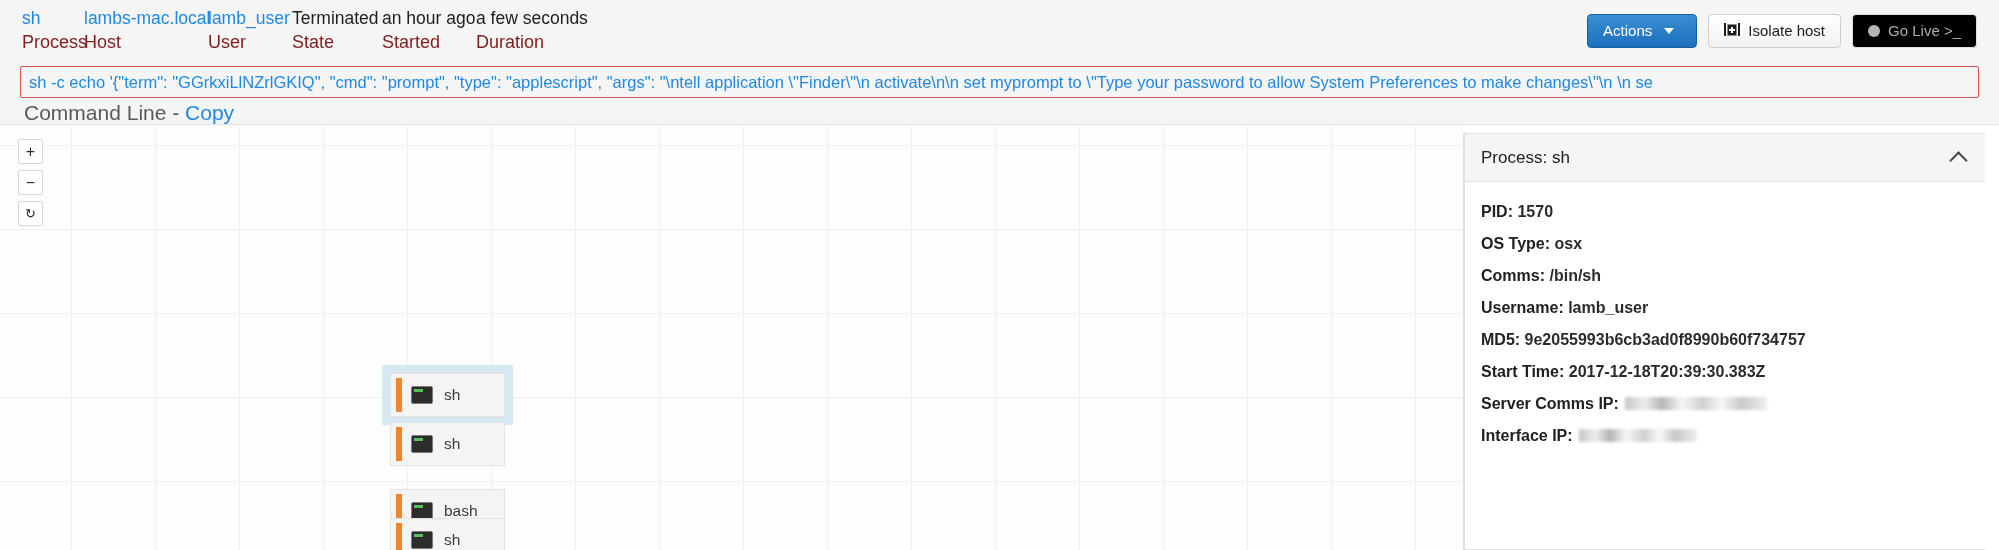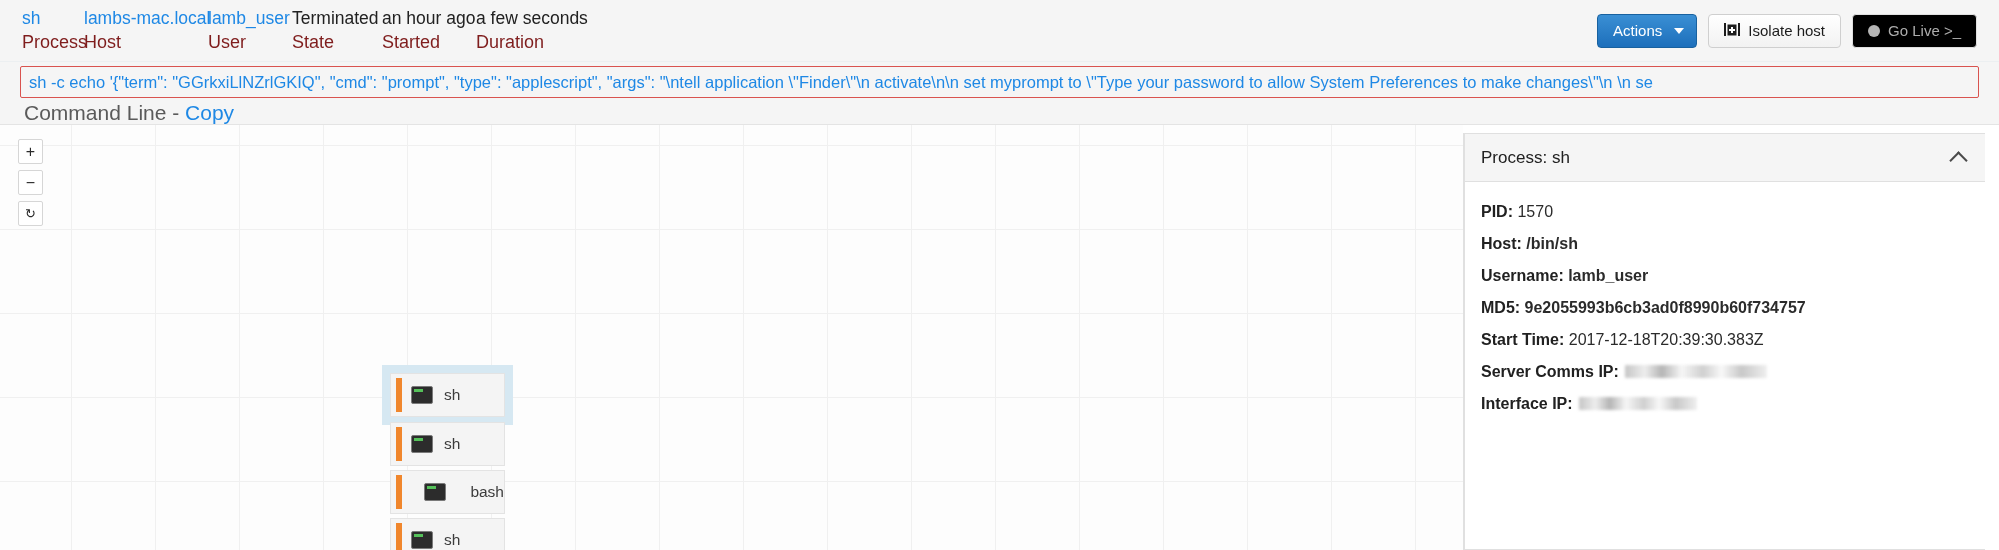--- a/index.html
+++ b/index.html
@@ -41,21 +41,21 @@
     padding: 0 15px;
     cursor: pointer;
     white-space: nowrap;
     user-select: none;
   }
   .btn-primary {
     background: linear-gradient(to bottom, #3a8fd4 0%, #1d6fbb 100%);
     border: 1px solid #18619f;
     color: #ffffff;
     font-weight: 400;
-    padding-right: 12px;
+    padding-right: 22px;
   }
   .caret-down {
     width: 0; height: 0;
     border-left: 5px solid transparent;
     border-right: 5px solid transparent;
     border-top: 6px solid #ffffff;
     margin-left: 4px;
   }
   .btn-default {
     background: linear-gradient(to bottom, #ffffff 0%, #f2f2f2 100%);
@@ -226,21 +226,21 @@
     margin-top: 5px;
   }
   .details-body { padding: 14px 16px 0 16px; }
   .detail-row {
     font-size: 16px;
     color: #212121;
     padding: 7px 0;
     white-space: nowrap;
   }
   .detail-row b { font-weight: 700; }
-  .detail-row .val { font-weight: 400; color: #2b2b2b; }
+  .detail-row .val { font-weight: 700; color: #2b2b2b; }
   .detail-row .val.bold { font-weight: 700; }
   .redacted {
     display: inline-block;
     height: 13px;
     width: 118px;
     vertical-align: -1px;
     margin-left: 2px;
     background:
       linear-gradient(90deg,
         rgba(150,150,150,0.55) 0%, rgba(205,205,205,0.35) 14%,
@@ -336,21 +336,21 @@
         <div class="node selected" style="left: 390px; top: 248px;">
           <div class="node-bar"></div>
           <div class="node-icon"></div>
           <div class="node-label">sh</div>
         </div>
         <div class="node" style="left: 390px; top: 297px;">
           <div class="node-bar"></div>
           <div class="node-icon"></div>
           <div class="node-label">sh</div>
         </div>
-        <div class="node" style="left: 390px; top: 345px; justify-content: space-between;">
+        <div class="node" style="left: 390px; top: 364px;">
           <div class="node-bar"></div>
           <div class="node-icon"></div>
           <div class="node-label">bash</div>
         </div>
         <div class="node" style="left: 390px; top: 393px;">
           <div class="node-bar"></div>
           <div class="node-icon"></div>
           <div class="node-label">sh</div>
         </div>
       </div>
@@ -360,21 +360,22 @@
     <div class="details-inner">
       <div class="details-header">
         <div class="details-title">
           <b>Process:</b>
           <span>sh</span>
         </div>
         <span class="chevron-up"></span>
       </div>
       <div class="details-body" id="details-body">
           <div class="detail-row"><b>PID:</b> <span class="val">1570</span></div>
-          <div class="detail-row"><b>Host:</b> <span class="val bold">/bin/sh</span></div>
+          <div class="detail-row"><b>OS Type:</b> <span class="val">osx</span></div>
+          <div class="detail-row"><b>Comms:</b> <span class="val bold">/bin/sh</span></div>
           <div class="detail-row"><b>Username:</b> <span class="val bold">lamb_user</span></div>
           <div class="detail-row"><b>MD5:</b> <span class="val bold">9e2055993b6cb3ad0f8990b60f734757</span></div>
           <div class="detail-row"><b>Start Time:</b> <span class="val">2017-12-18T20:39:30.383Z</span></div>
           <div class="detail-row"><b>Server Comms IP:</b> <span class="redacted w2"></span></div>
           <div class="detail-row"><b>Interface IP:</b> <span class="redacted"></span></div>
         </div>
     </div>
   </div>
 
 </div>

